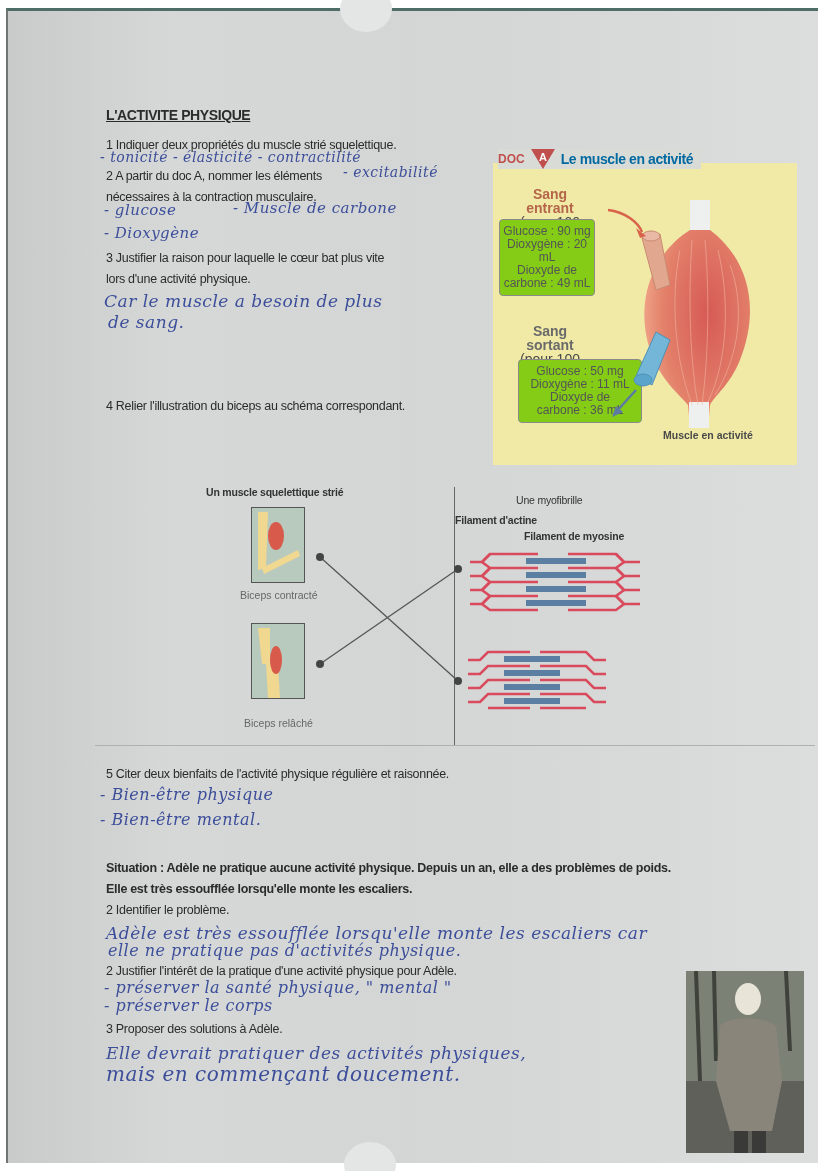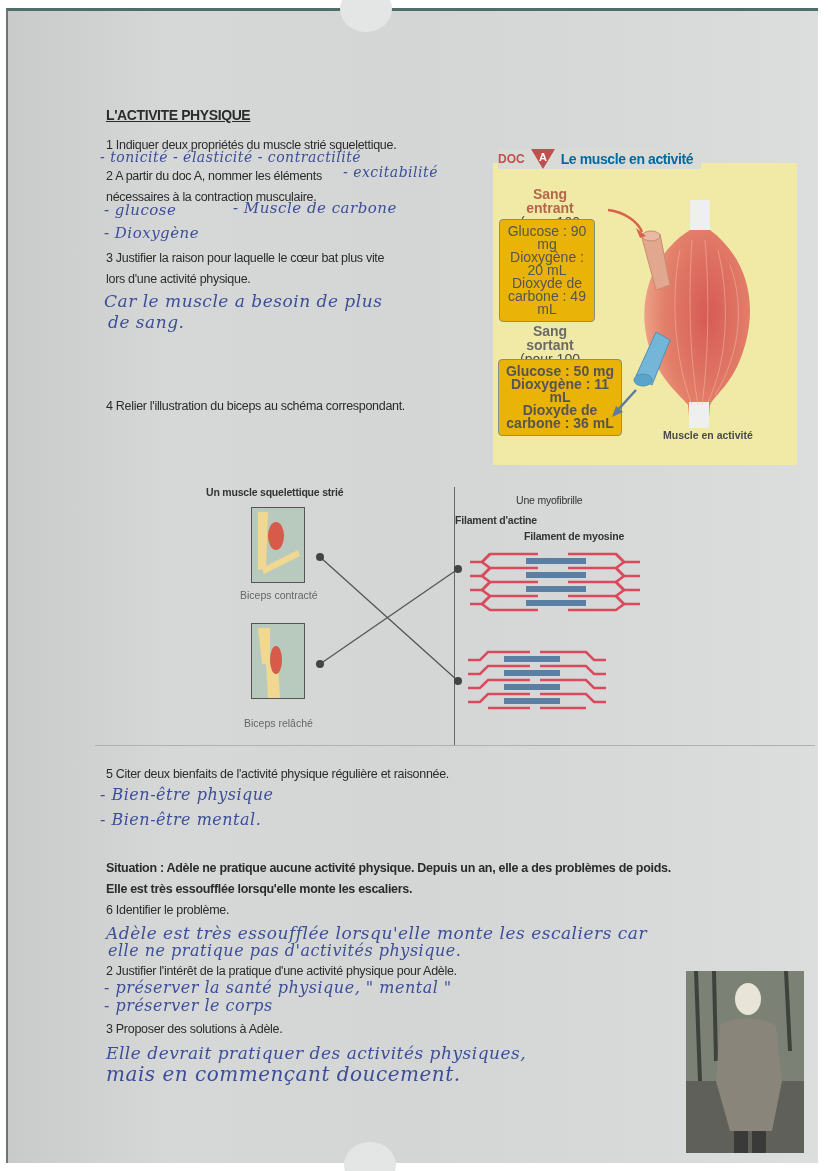--- a/index.html
+++ b/index.html
@@ -12,21 +12,21 @@
   .title{font-weight:bold;font-size:14px;text-decoration:underline;letter-spacing:-0.4px;}
   
   .docA{position:absolute;left:493px;top:163px;width:304px;height:302px;background:#f0eaa6;}
   .docA-head{position:absolute;left:498px;top:149px;height:20px;display:flex;align-items:center;gap:6px;background:#d9dbd6;padding-right:8px;}
   .doc-label{color:#c0504d;font-weight:bold;font-size:12px;}
   .doc-badge{width:24px;height:20px;position:relative;}
   .doc-title{font-size:14px;font-weight:bold;color:#0369a1;letter-spacing:-0.4px;}
   .blood-label{position:absolute;font-size:14px;text-align:center;line-height:14px;color:#4a4a4a;}
   .blood-label b{color:#b5654a;}
   .blood-label.out b{color:#6a6a6a;}
-  .infobox{position:absolute;width:96px;background:#eab308;border:1.5px solid #8a8a8a;border-radius:4px;font-size:14px;line-height:13px;text-align:center;color:#555;padding:5px 2px;box-sizing:border-box;}
+  .infobox{position:absolute;width:96px;background:#84cc16;border:1.5px solid #8a8a8a;border-radius:4px;font-size:12px;line-height:13px;text-align:center;color:#555;padding:5px 2px;box-sizing:border-box;}
   .muscle-cap{position:absolute;left:663px;top:429px;font-size:10.5px;font-weight:bold;color:#4a4a4a;}
   
   .diag-label{position:absolute;font-size:10.5px;color:#333;letter-spacing:-0.2px;}
   .diag-label.b{font-weight:bold;}
   .arm{position:absolute;width:52px;height:74px;background:#b8c9bd;border:1.5px solid #555;}
   .caption{position:absolute;font-size:10.5px;color:#666;}
   .photo{position:absolute;left:686px;top:971px;width:118px;height:182px;background:linear-gradient(180deg,#6d7368 0%,#8a8f85 35%,#77786f 60%,#5f605c 100%);overflow:hidden;}
 </style>
 </head>
 <body>
@@ -74,21 +74,21 @@
   <div>Glucose : 90 mg</div>
   <div>Dioxygène : 20 mL</div>
   <div>Dioxyde de</div>
   <div>carbone : 49 mL</div>
 </div>
 
 <div class="blood-label out" style="left:510px;top:324px;width:80px;">
   <b>Sang sortant</b><br>
   <span>(pour 100 mL)</span>
 </div>
-<div class="infobox" style="left:498px;top:359px;width:124px;font-weight:bold;">
+<div class="infobox" style="left:518px;top:359px;width:124px;">
   <div>Glucose : 50 mg</div>
   <div>Dioxygène : 11 mL</div>
   <div>Dioxyde de</div>
   <div>carbone : 36 mL</div>
 </div>
 
 <svg style="position:absolute;left:580px;top:190px;" width="220" height="240" viewBox="0 0 220 240">
   <defs>
     <radialGradient id="mg" cx="0.6" cy="0.5" r="0.6">
       <stop offset="0" stop-color="#d65a55"></stop>
@@ -199,21 +199,21 @@
       <rect x="38" y="48" width="56" height="6"></rect>
     </g>
 </svg>
 
 <div class="print" style="left:106px;top:766px;">5 Citer deux bienfaits de l'activité physique régulière et raisonnée.</div>
 <div class="hand" style="left:100px;top:787px;font-size:16px;">- Bien-être physique</div>
 <div class="hand" style="left:100px;top:812px;font-size:16px;">- Bien-être mental.</div>
 
 <div class="print bold" style="left:106px;top:860px;">Situation : Adèle ne pratique aucune activité physique. Depuis un an, elle a des problèmes de poids.</div>
 <div class="print bold" style="left:106px;top:881px;">Elle est très essoufflée lorsqu'elle monte les escaliers.</div>
-<div class="print" style="left:106px;top:902px;">6 Identifier le problème.</div>
+<div class="print" style="left:106px;top:902px;">2 Identifier le problème.</div>
 <div class="hand" style="left:106px;top:925px;font-size:17px;">Adèle est très essoufflée lorsqu'elle monte les escaliers car</div>
 <div class="hand" style="left:108px;top:943px;font-size:16px;">elle ne pratique pas d'activités physique.</div>
 <div class="print" style="left:106px;top:963px;">2 Justifier l'intérêt de la pratique d'une activité physique pour Adèle.</div>
 <div class="hand" style="left:104px;top:980px;font-size:16px;">- préserver la santé physique, " mental "</div>
 <div class="hand" style="left:104px;top:998px;font-size:16px;">- préserver le corps</div>
 <div class="print" style="left:106px;top:1021px;">3 Proposer des solutions à Adèle.</div>
 <div class="hand" style="left:106px;top:1045px;font-size:17px;">Elle devrait pratiquer des activités physiques,</div>
 <div class="hand" style="left:106px;top:1066px;font-size:20px;">mais en commençant doucement.</div>
 
 <div class="photo">

